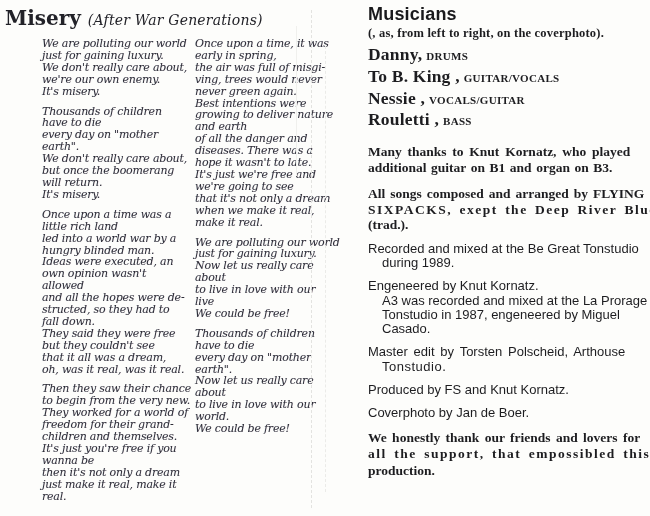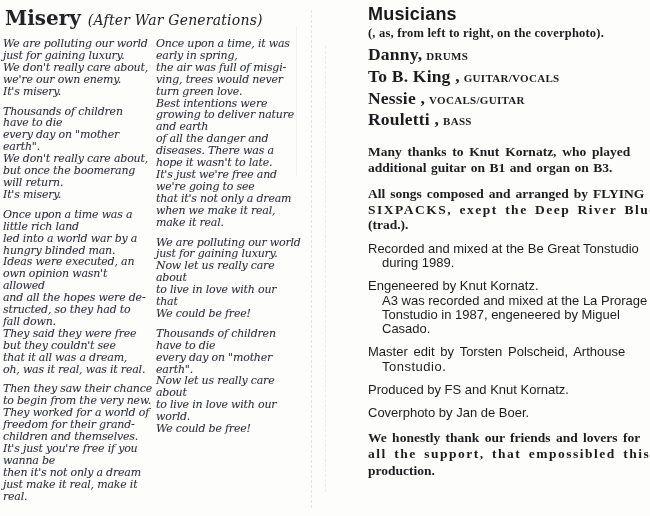--- a/index.html
+++ b/index.html
@@ -18,21 +18,21 @@
   .left-page{position:absolute;left:8px;top:6px;width:330px;}
   .song-title{
     margin:0 0 0 -3px;white-space:nowrap;
     font-family:"DejaVu Serif",serif;font-size:20px;font-weight:bold;
     color:#222228;
   }
   .song-title .ann{
     font-family:"DejaVu Serif",serif;font-weight:normal;font-style:italic;
     font-size:14px;letter-spacing:.2px;
   }
-  .cols{display:flex;margin-top:8px;}
+  .cols{display:flex;margin-top:8px;margin-left:39px;}
   .col{
     font-family:"DejaVu Serif",serif;font-style:italic;
     font-size:11px;line-height:11.9px;letter-spacing:-.2px;
     color:var(--lyric-ink);
     text-shadow:.4px 0 0 rgba(150,20,90,.10), -.4px 0 0 rgba(0,110,150,.10);
   }
   .col1{width:149px;margin-left:-5px;}
   .col2{width:176px;margin-left:4px;}
   .stanza{margin:0 0 8px 0;}
   .line{display:block;white-space:nowrap;}
@@ -128,40 +128,40 @@
             <span class="line">just make it real, make it</span>
             <span class="line">real.</span>
           </p>
         </div>
       <div class="col col2">
           <p class="stanza">
             <span class="line">Once upon a time, it was</span>
             <span class="line">early in spring,</span>
             <span class="line">the air was full of misgi-</span>
             <span class="line">ving, trees would never</span>
-            <span class="line">turn green love.</span>
+            <span class="line">never green again.</span>
             <span class="line">Best intentions were</span>
             <span class="line">growing to deliver nature</span>
             <span class="line">and earth</span>
             <span class="line">of all the danger and</span>
             <span class="line">diseases. There was a</span>
             <span class="line">hope it wasn't to late.</span>
             <span class="line">It's just we're free and</span>
             <span class="line">we're going to see</span>
             <span class="line">that it's not only a dream</span>
             <span class="line">when we make it real,</span>
             <span class="line">make it real.</span>
           </p>
           <p class="stanza">
             <span class="line">We are polluting our world</span>
             <span class="line">just for gaining luxury.</span>
             <span class="line">Now let us really care</span>
             <span class="line">about</span>
             <span class="line">to live in love with our</span>
-            <span class="line">that</span>
+            <span class="line">live</span>
             <span class="line">We could be free!</span>
           </p>
           <p class="stanza">
             <span class="line">Thousands of children</span>
             <span class="line">have to die</span>
             <span class="line">every day on "mother</span>
             <span class="line">earth".</span>
             <span class="line">Now let us really care</span>
             <span class="line">about</span>
             <span class="line">to live in love with our</span>

